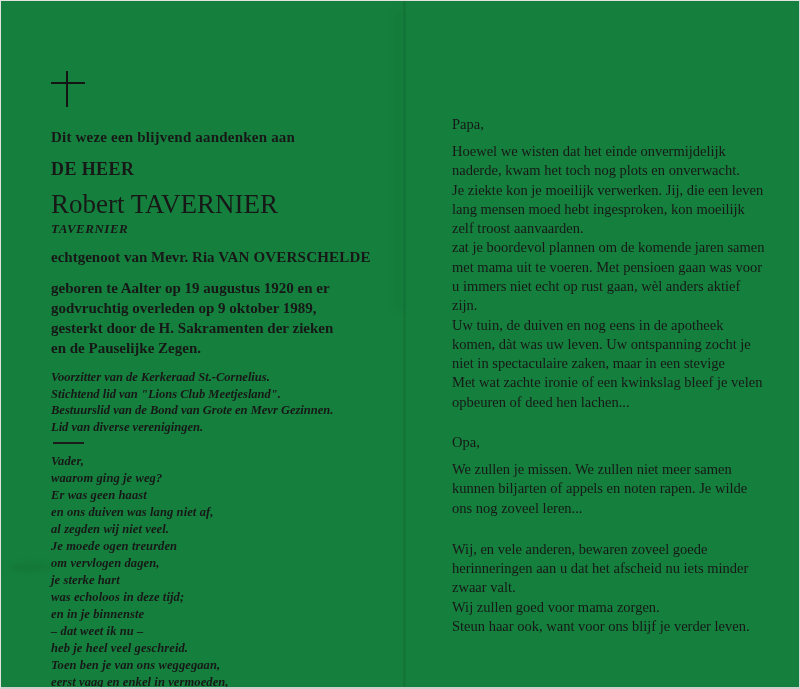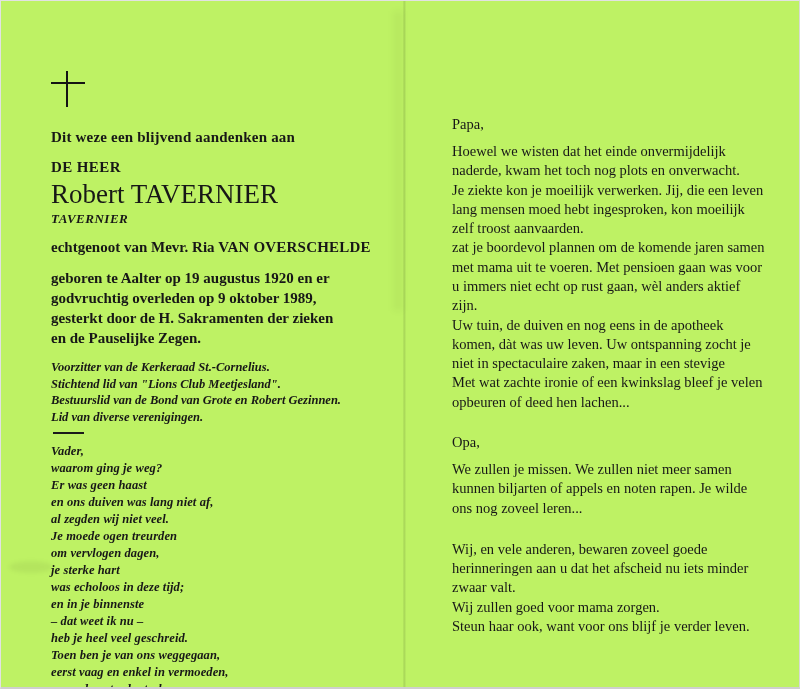--- a/index.html
+++ b/index.html
@@ -4,21 +4,21 @@
 <style>
   html, body {
     margin: 0;
     padding: 0;
     background: #ffffff;
   }
   .scan {
     position: relative;
     width: 800px;
     height: 689px;
-    background: #bef264;
+    background: #15803d;
     box-sizing: border-box;
     border: 1px solid #e2e2e2;
     border-right: 1px solid #d8d8d8;
     border-bottom: 2px solid #cfcfcf;
     overflow: hidden;
     font-family: "Liberation Serif", "DejaVu Serif", serif;
     color: #171717;
   }
   
   .fold {
@@ -75,24 +75,24 @@
   }
 
   
   .intro {
     font-size: 15px;
     font-weight: bold;
     letter-spacing: .2px;
     margin-bottom: 13px;
   }
   .honorific {
-    font-size: 15px;
+    font-size: 18px;
     font-weight: bold;
     letter-spacing: .4px;
-    margin-bottom: 4px;
+    margin-bottom: 10px;
   }
   .fullname {
     font-size: 27px;
     line-height: 1.1;
     margin-bottom: 1px;
     white-space: nowrap;
   }
   .fullname .given  { font-weight: normal; }
   .fullname .family { font-weight: normal; }
   .profession {
@@ -183,21 +183,21 @@
     <div class="life-block">
       <div>geboren te Aalter op 19 augustus 1920 en er</div>
       <div>godvruchtig overleden op 9 oktober 1989,</div>
       <div>gesterkt door de H. Sakramenten der zieken</div>
       <div>en de Pauselijke Zegen.</div>
     </div>
 
     <div class="memberships">
       <div>Voorzitter van de Kerkeraad St.-Cornelius.</div>
       <div>Stichtend lid van "Lions Club Meetjesland".</div>
-      <div>Bestuurslid van de Bond van Grote en Robert Gezinnen.</div>
+      <div>Bestuurslid van de Bond van Grote en Mevr Gezinnen.</div>
       <div>Lid van diverse verenigingen.</div>
     </div>
 
     <div class="rule"></div>
 
     <div class="poem">
       <div>Vader,</div>
       <div>waarom ging je weg?</div>
       <div>Er was geen haast</div>
       <div>en ons duiven was lang niet af,</div>

